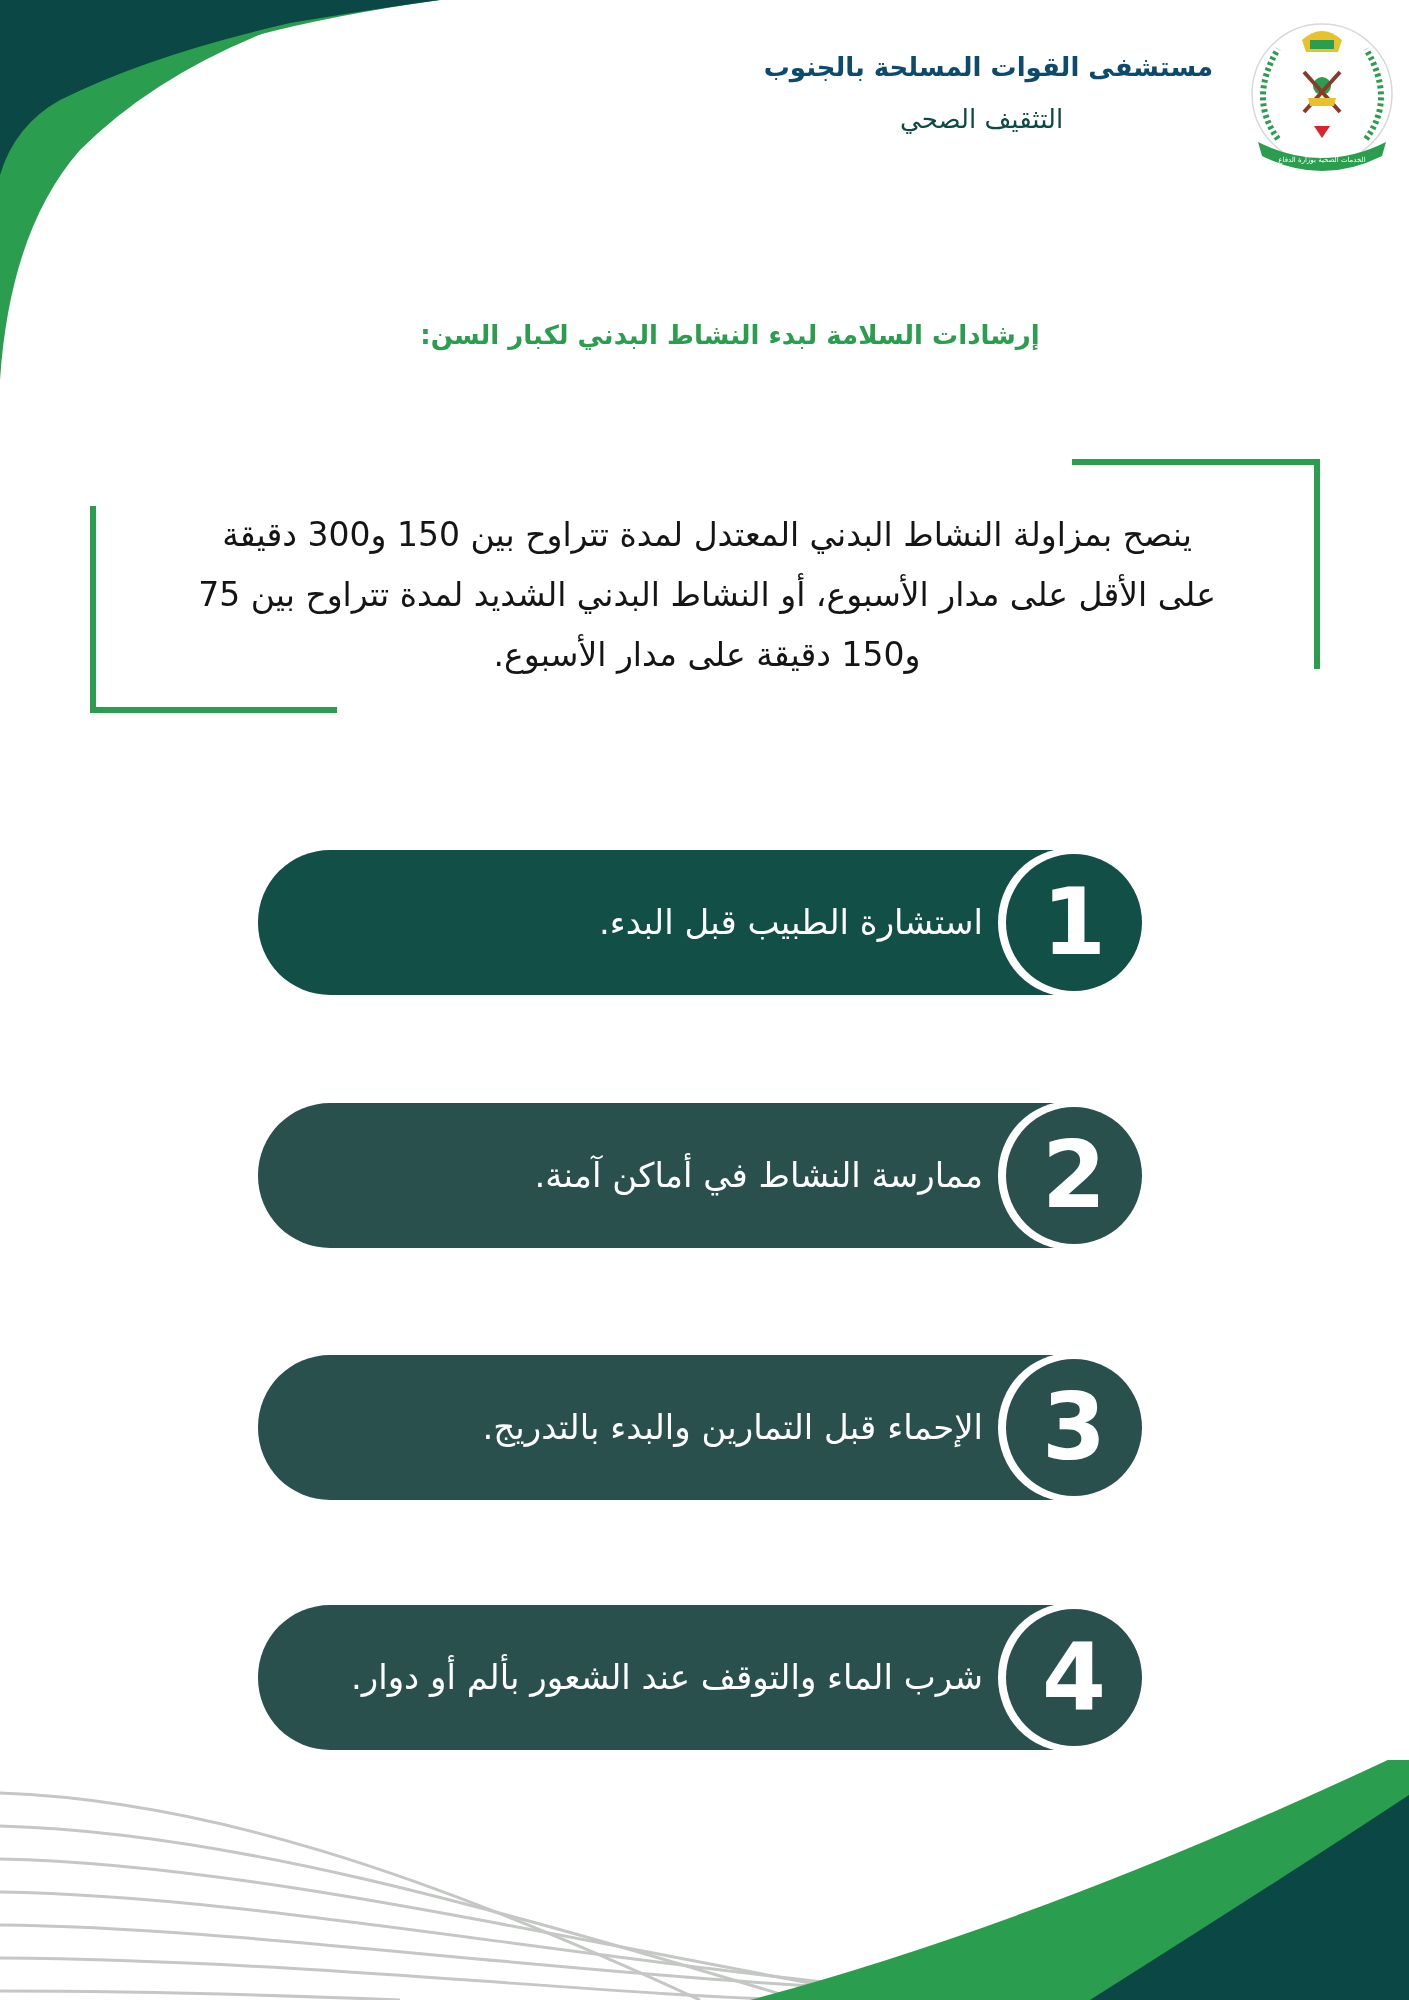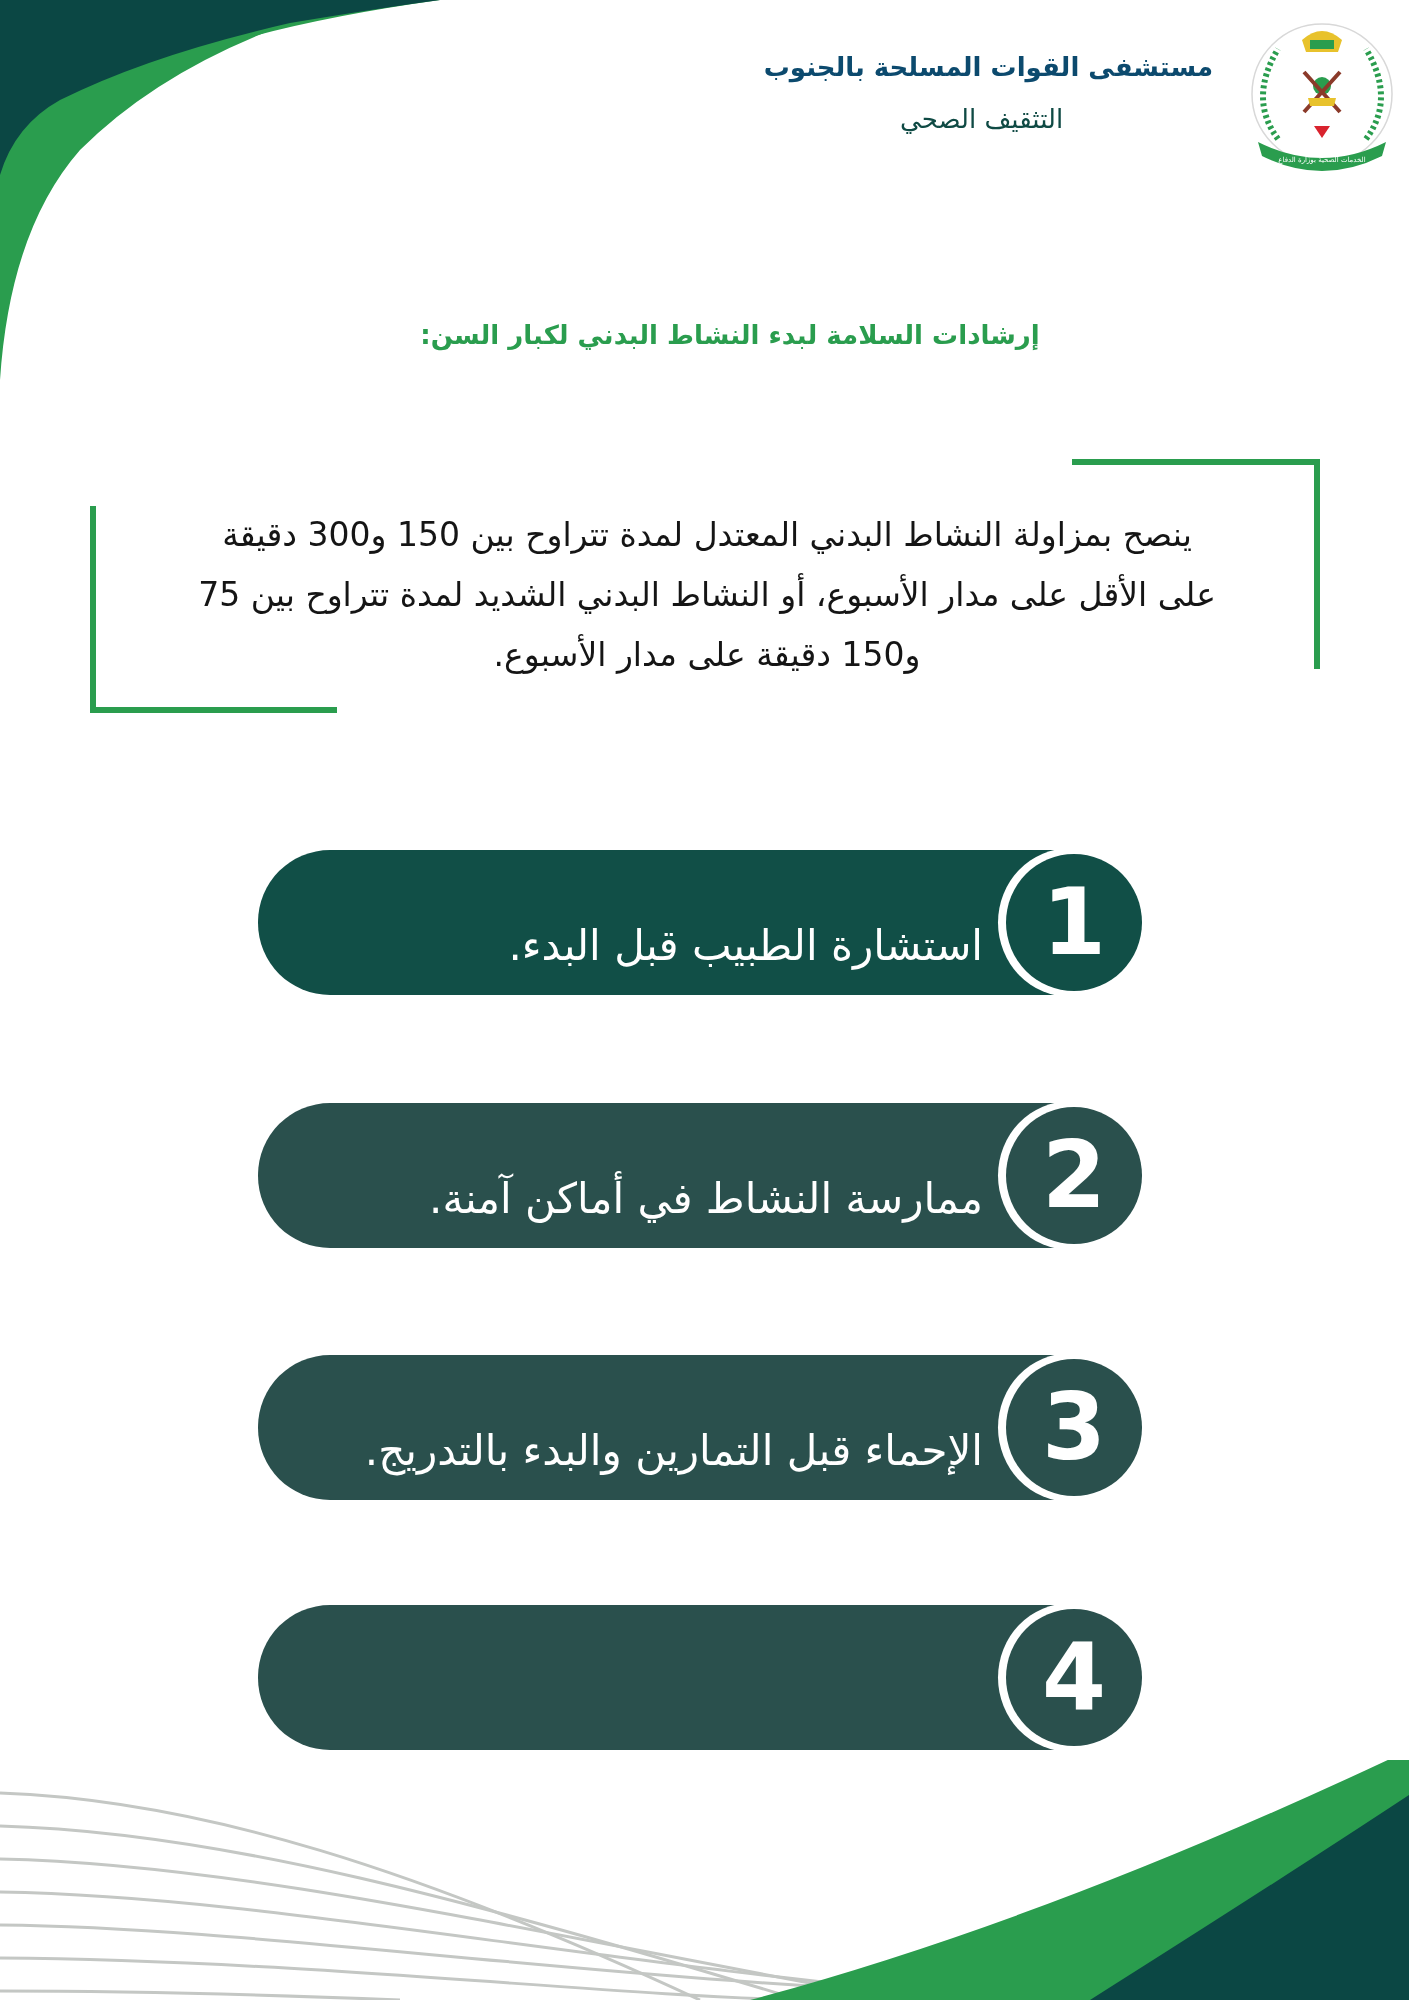--- a/index.html
+++ b/index.html
@@ -6,21 +6,21 @@
   body { width: 1409px; height: 2000px; position: relative; overflow: hidden; font-family: "DejaVu Sans", sans-serif; }
   .deco { position: absolute; left: 0; top: 0; }
   .logo { position: absolute; left: 1238px; top: 14px; width: 168px; height: 168px; text-align: center; }
   .hdr1 { position: absolute; right: 196px; top: 52px; font-size: 26px; font-weight: bold; color: #0c4a6e; white-space: nowrap; direction: rtl; }
   .hdr2 { position: absolute; left: 900px; width: 200px; top: 104px; text-align: left; font-size: 26px; color: #0f4a44; white-space: nowrap; direction: rtl; }
   .title { position: absolute; left: 230px; width: 1000px; top: 320px; text-align: center; font-size: 26px; font-weight: bold; color: #2a9d4e; direction: rtl; }
   .bracket { position: absolute; background: #2a9d4e; }
   .para { position: absolute; left: 112px; width: 1190px; top: 505px; text-align: center; font-size: 33px; line-height: 60px; color: #151515; direction: rtl; }
   .pill { position: absolute; left: 258px; width: 885px; height: 145px; }
   .pill-body { position: absolute; left: 0; top: 0; width: 820px; height: 145px; border-radius: 72px 0 0 72px; }
-  .pill-text { position: absolute; right: 160px; top: 0; height: 145px; line-height: 145px; font-size: 42px; color: #ffffff; white-space: nowrap; direction: rtl; margin-top: 23px; }
+  .pill-text { position: absolute; right: 160px; top: 0; height: 145px; line-height: 145px; font-size: 34px; color: #ffffff; white-space: nowrap; direction: rtl; }
   .pill-ring { position: absolute; left: 740px; top: -2px; width: 145px; height: 149px; border-radius: 50%; background: #ffffff; }
   .pill-circle { position: absolute; left: 748px; top: 4px; width: 136px; height: 137px; border-radius: 50%; }
   .pill-num { position: absolute; left: 748px; top: 4px; width: 136px; height: 137px; line-height: 137px; text-align: center; color: #ffffff; font-size: 92px; font-weight: bold; font-family: "DejaVu Sans", sans-serif; }
 </style>
 </head>
 <body>
 
 <svg class="deco" width="500" height="400" viewBox="0 0 500 400">
   <path d="M0,0 L440,0 Q260,25 150,70 Q60,110 0,210 Z" fill="#2a9d4e"></path>
   <path d="M0,380 Q10,230 80,150 Q160,70 290,23 Q150,50 60,100 Q10,130 0,175 Z" fill="#2a9d4e"></path>
@@ -81,20 +81,21 @@
 <div class="pill" style="top:1355px;">
   <div class="pill-body" style="background:#2a504d;"></div>
   <div class="pill-text">الإحماء قبل التمارين والبدء بالتدريج.</div>
   <div class="pill-ring"></div>
   <div class="pill-circle" style="background:#2a504d;"></div>
   <div class="pill-num">3</div>
 </div>
 
 <div class="pill" style="top:1605px;">
   <div class="pill-body" style="background:#2a504d;"></div>
+  <div class="pill-text">شرب الماء والتوقف عند الشعور بألم أو دوار.</div>
   <div class="pill-ring"></div>
   <div class="pill-circle" style="background:#2a504d;"></div>
   <div class="pill-num">4</div>
 </div>
 
 <svg class="deco" style="top:1760px;" width="1409" height="240" viewBox="0 0 1409 240">
   <g fill="none" stroke="#c4c7c4" stroke-width="3">
     <path d="M0,33 C200,40 420,110 700,240"></path>
     <path d="M0,66 C220,72 470,140 800,240"></path>
     <path d="M0,99 C240,104 520,170 900,240"></path>

